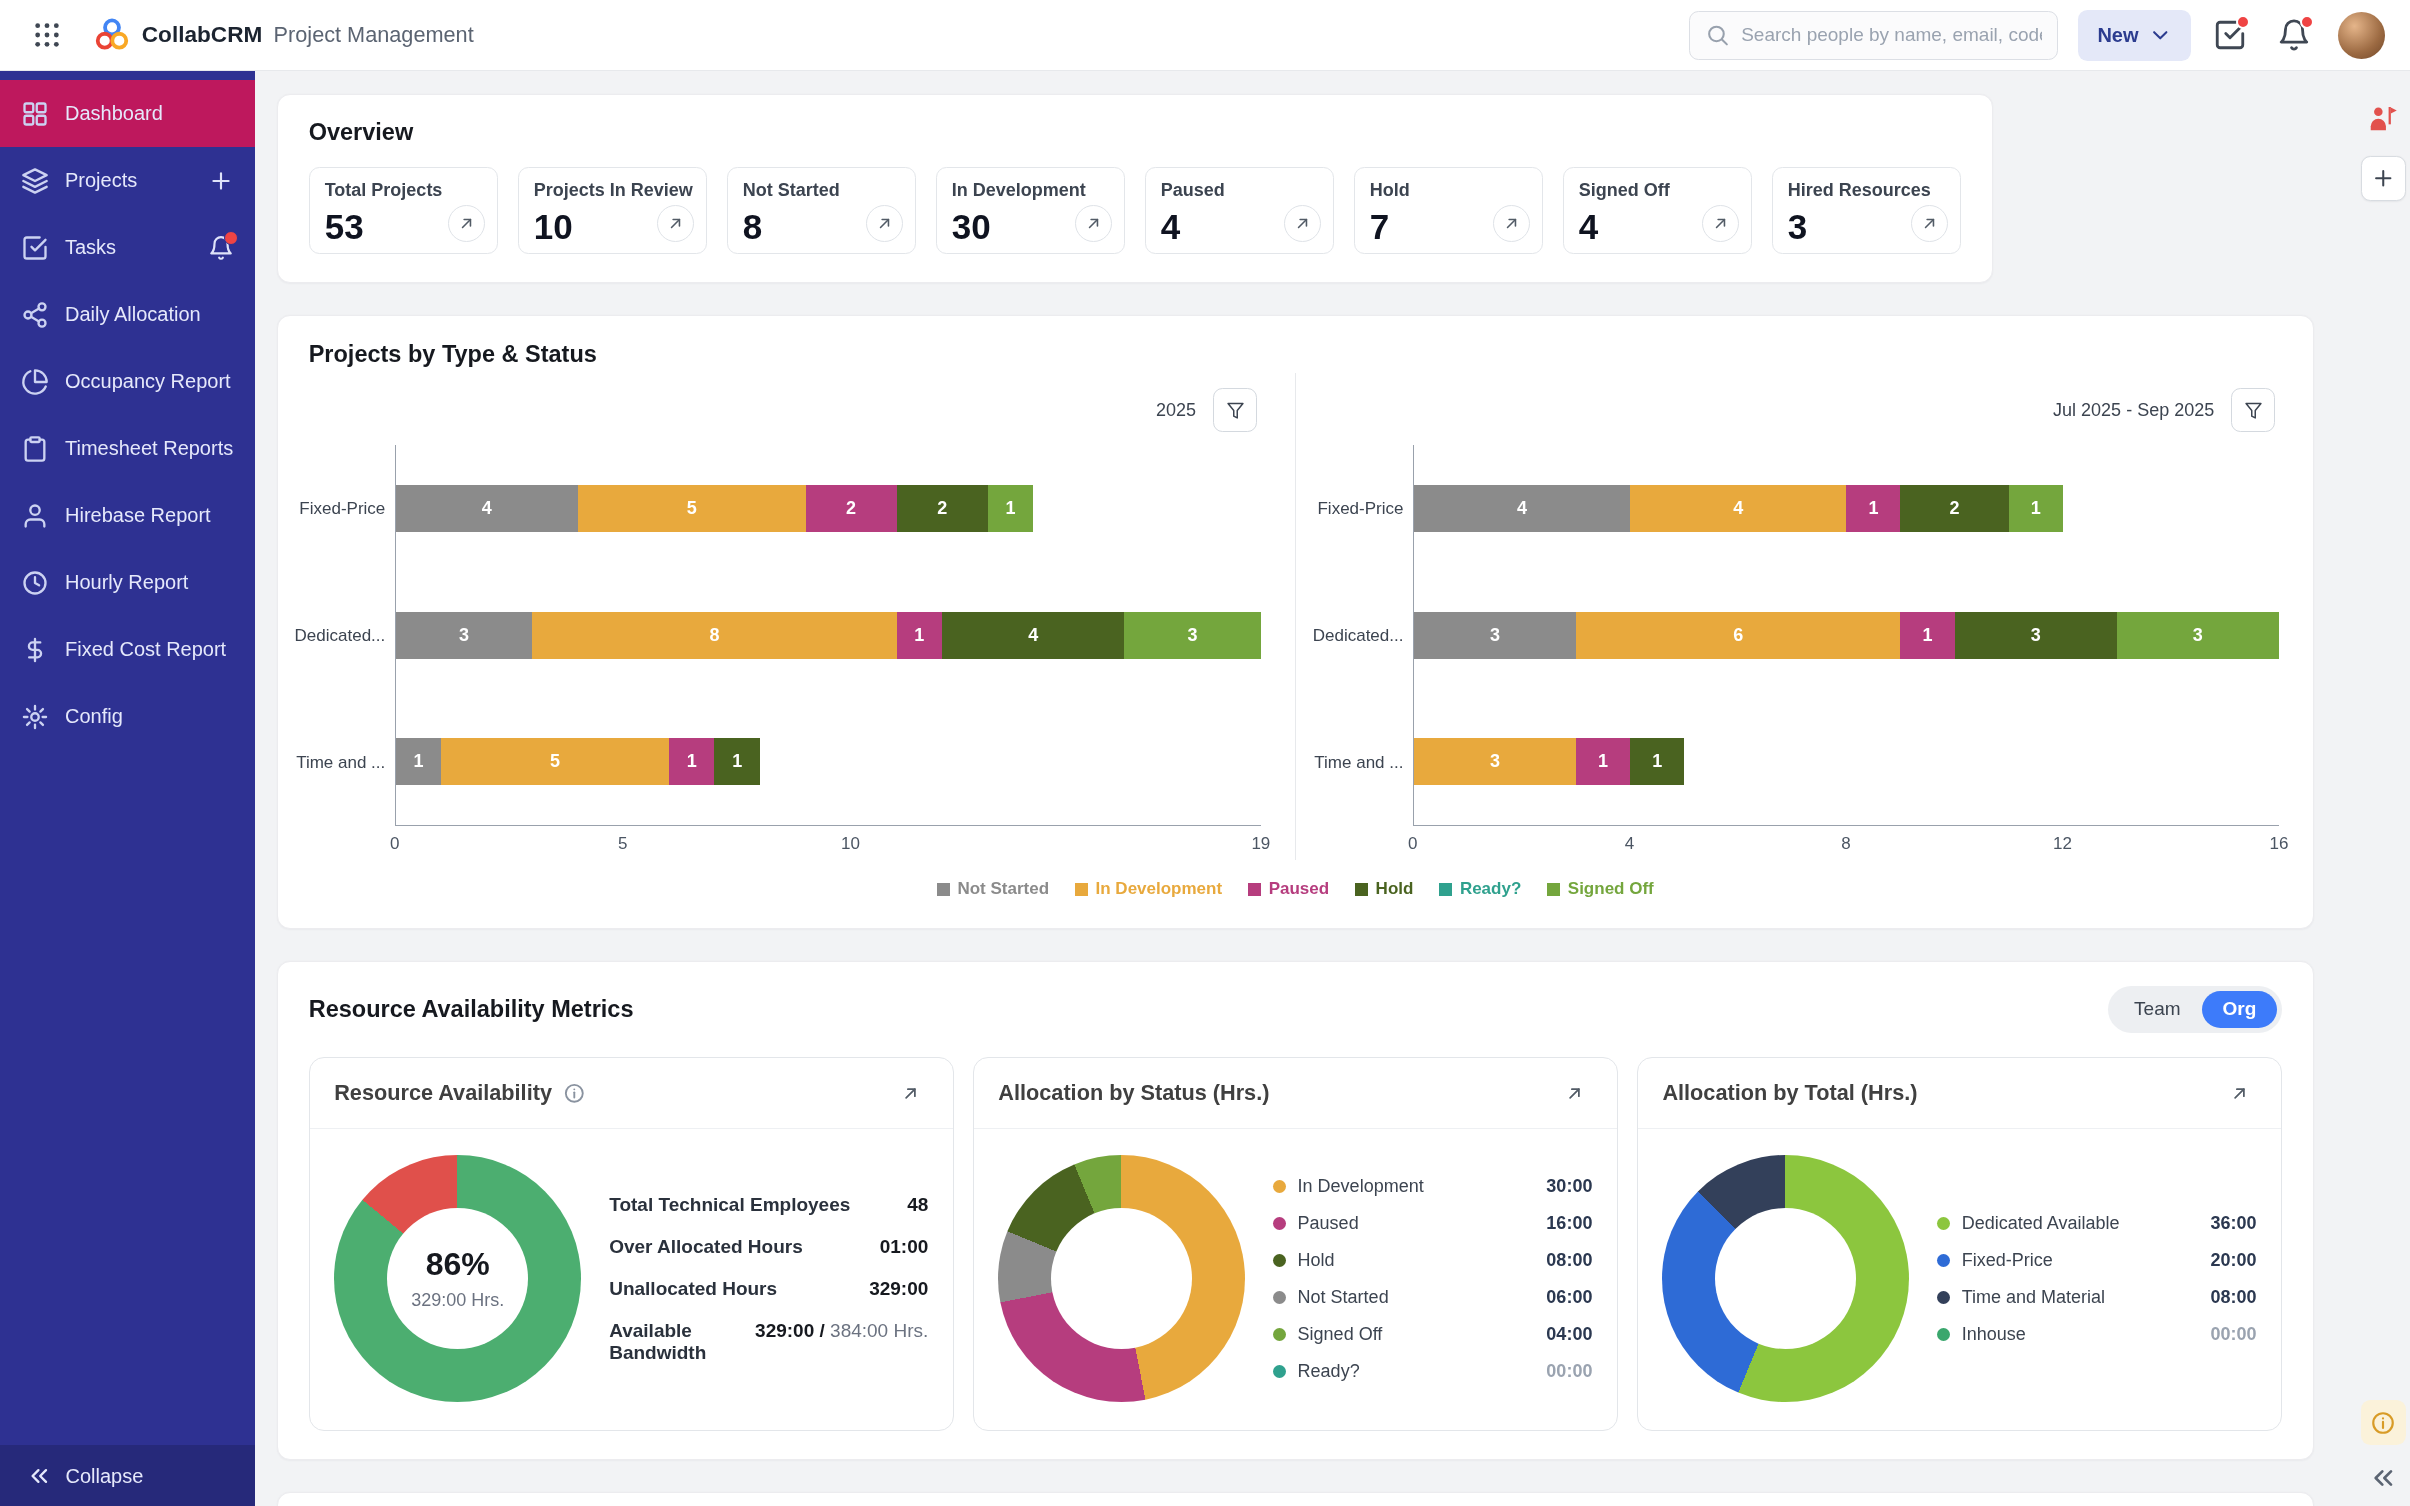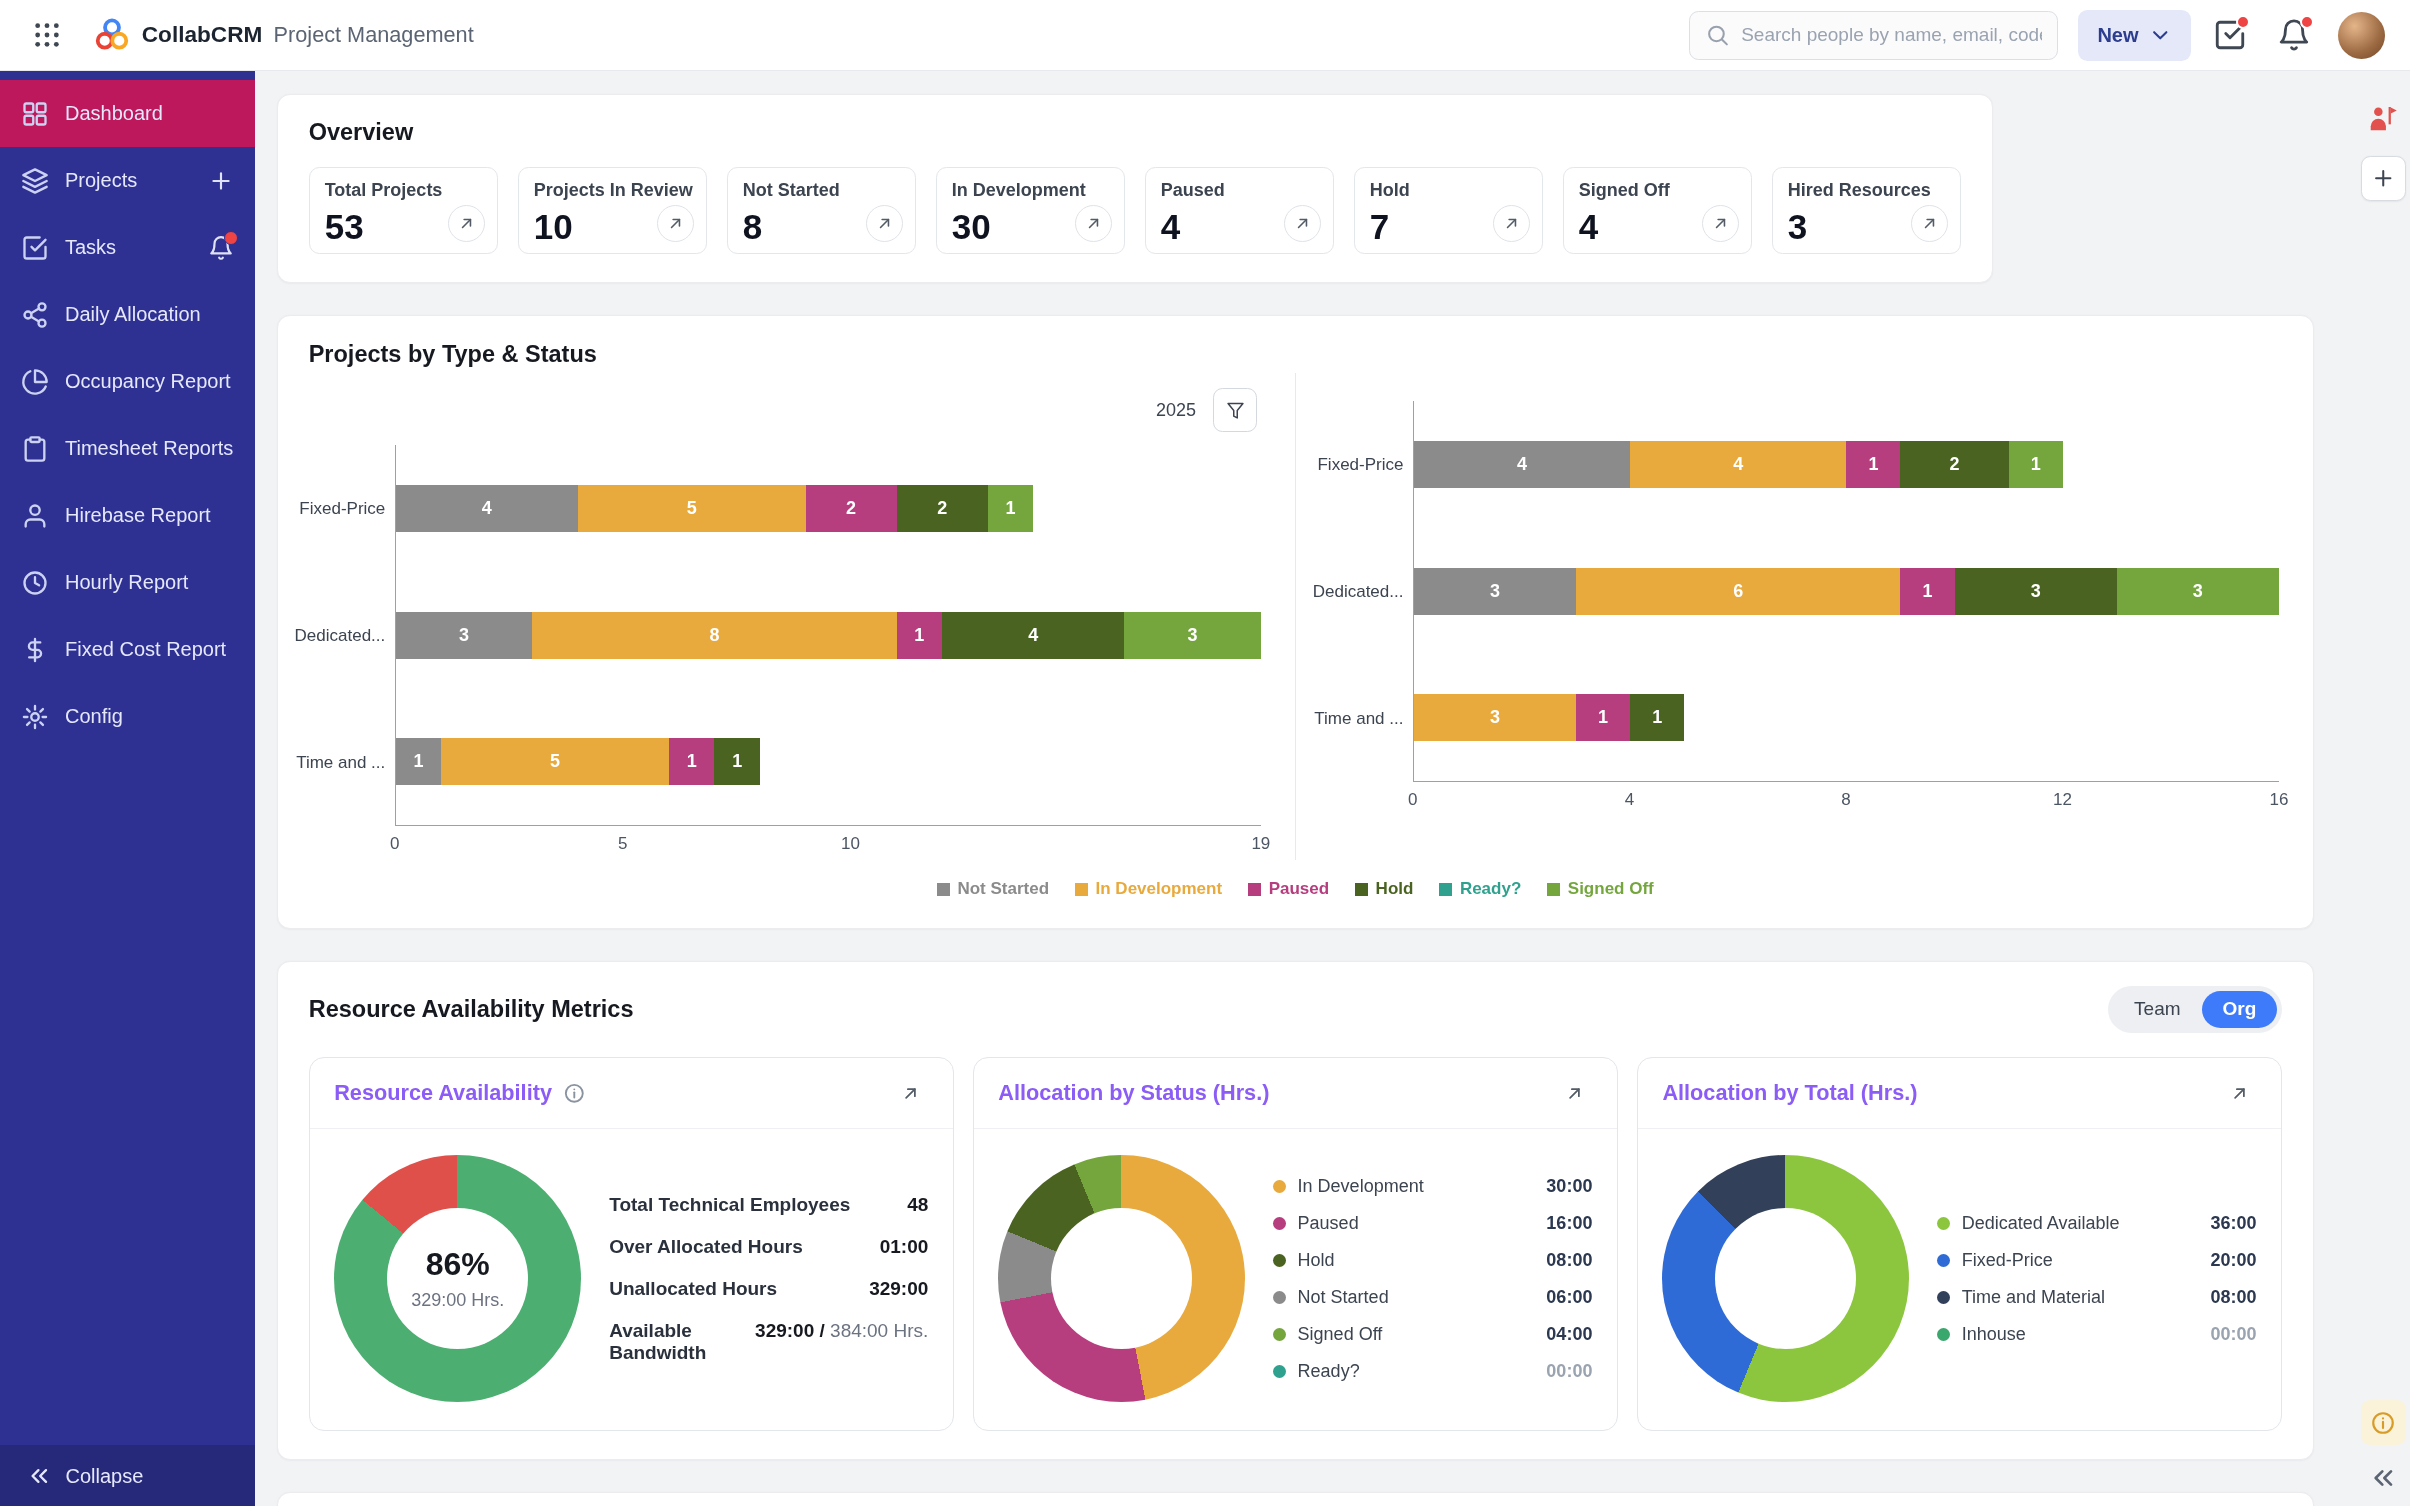--- a/index.html
+++ b/index.html
@@ -78,21 +78,21 @@
 .leg-label{font-size:17px;font-weight:600}
 
 .metrics{margin-top:32px;padding:24.5px 31px 28px}
 .metrics-head{display:flex;align-items:center;justify-content:space-between}
 .toggle{display:flex;align-items:center;background:#edeff2;border-radius:941px;padding:4.7px}
 .tog{font-size:19px;color:#3c4450;padding:7.5px 21px;border-radius:941px;cursor:pointer}
 .tog.active{background:#3d7bfa;color:#fff;font-weight:700}
 .subcards{display:flex;gap:19px;margin-top:24.5px}
 .subcard{flex:1;border:0.9px solid #e3e6ea;border-radius:15px;overflow:hidden;background:#fff;min-width:0}
 .sub-head{display:flex;align-items:center;gap:11.3px;padding:21px 24.5px;border-bottom:0.9px solid #eef0f3}
-.sub-title{font-size:21.7px;font-weight:700;color:#8b5cf6}
+.sub-title{font-size:21.7px;font-weight:700;color:#404040}
 .info-ic{width:22.6px;height:22.6px;color:#8a93a0;cursor:pointer}
 .link-arrow{border:none;background:none;color:#525b66;width:28px;height:28px;cursor:pointer;padding:0;margin-left:auto}
 .sub-body{display:flex;align-items:center;gap:28px;padding:26px 24.5px 28px}
 .donut{width:247px;height:247px;border-radius:50%;position:relative;flex:none;background:#e5e7eb}
 .donut::after{content:"";position:absolute;inset:53px;background:#fff;border-radius:50%;z-index:1}
 .donut-center{position:absolute;inset:0;display:flex;flex-direction:column;align-items:center;justify-content:center;z-index:2;gap:6.6px}
 .dc-main{font-size:32px;font-weight:700;color:#16191f}
 .dc-sub{font-size:18px;color:#6b7280}
 .avail-stats{flex:1;min-width:0}
 .avail-row{display:flex;justify-content:space-between;align-items:baseline;margin:20px 0}
@@ -461,20 +461,30 @@
             <div class="axis">
                 <span class="tick" style="left:0.00%">0</span>
                 <span class="tick" style="left:26.32%">5</span>
                 <span class="tick" style="left:52.63%">10</span>
                 <span class="tick" style="left:100.00%">19</span>
               </div>
           </div>
         </div>
       </div>
       <div class="chart-half right" id="chart1">
+        <div class="chart-head">
+          <span class="period">Jul 2025 - Sep 2025</span>
+          <button class="filter-btn">
+            <span class="i22">
+                <svg viewBox="0 0 24 24" fill="none" stroke="currentColor" stroke-width="1.7" stroke-linecap="round" stroke-linejoin="round">
+                  <polygon points="20.5 4 3.5 4 10 12 10 18.5 14 20.5 14 12"></polygon>
+                </svg>
+              </span>
+          </button>
+        </div>
         <div class="plotwrap">
           <div class="cats">
               <div class="cat">Fixed-Price</div>
               <div class="cat">Dedicated...</div>
               <div class="cat">Time and ...</div>
             </div>
           <div class="plotcol">
             <div class="plot rows">
                 <div class="bar-row">
                   <div class="bar">

